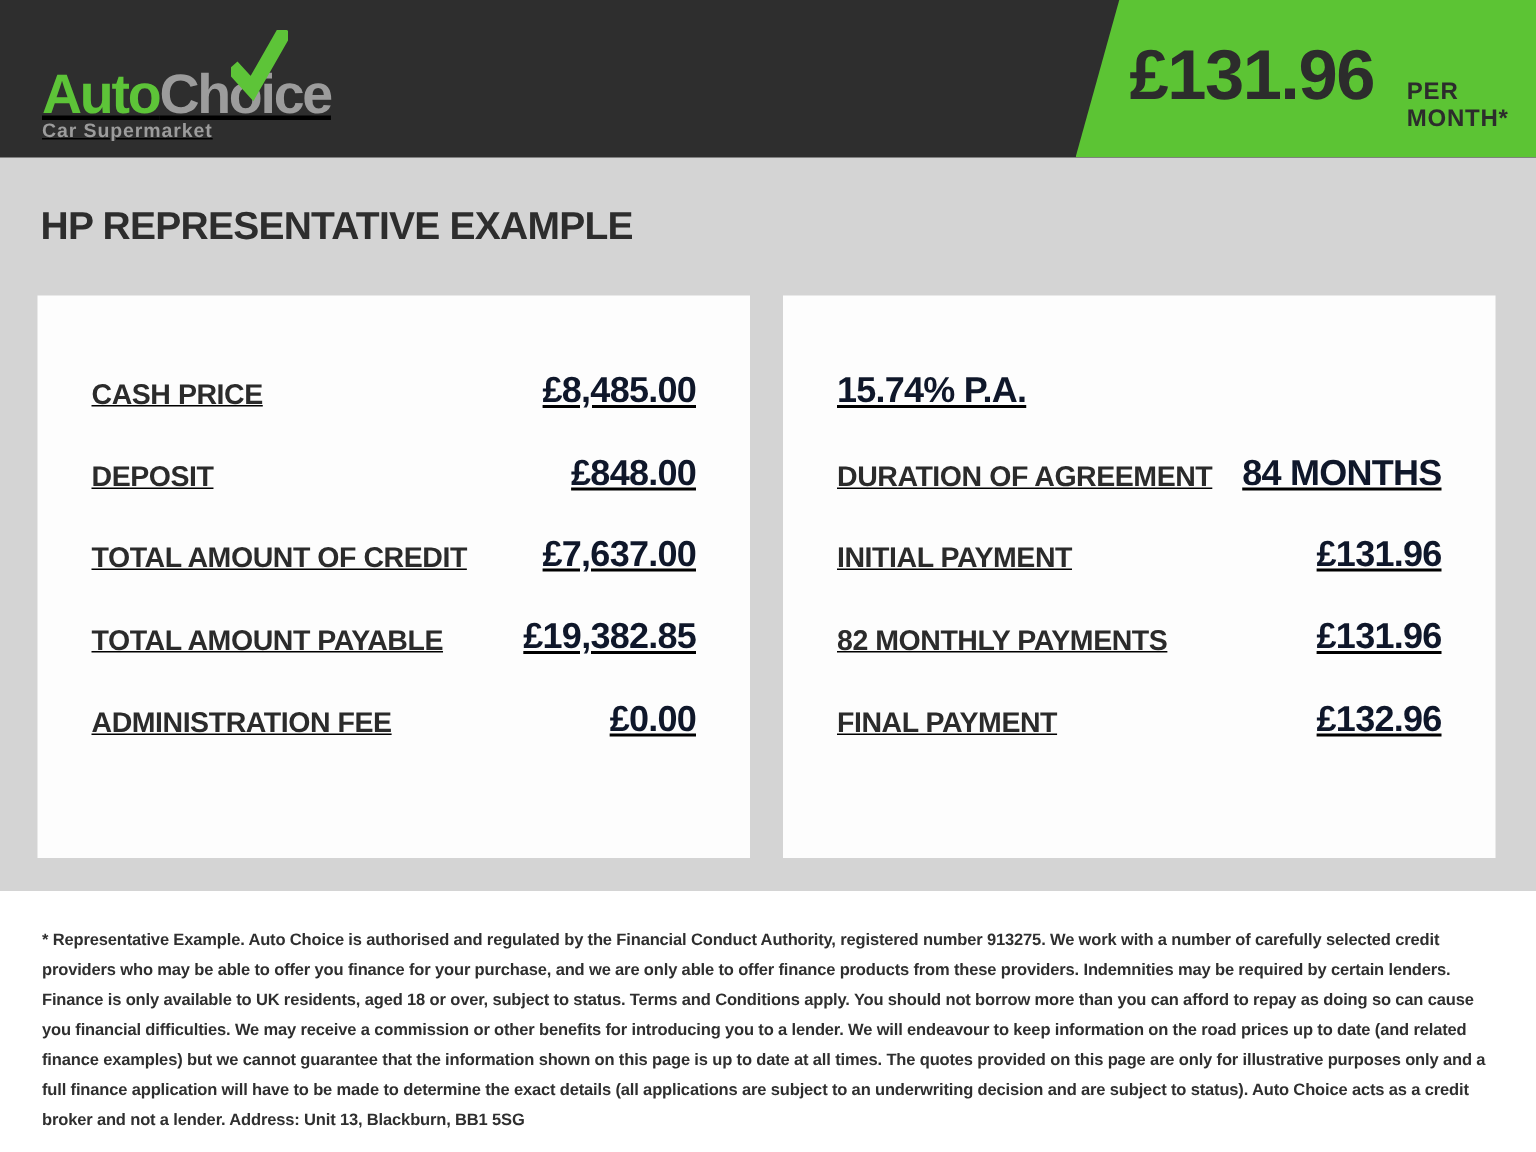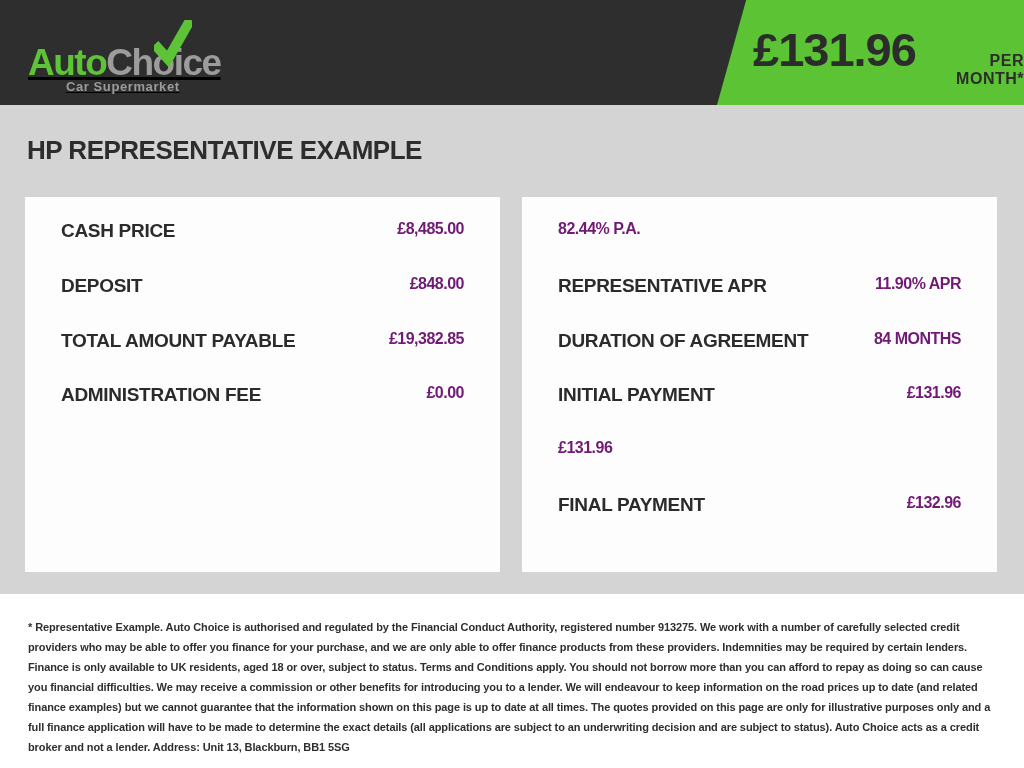--- a/index.html
+++ b/index.html
@@ -28,21 +28,21 @@
   .logo-main {
     font-size:37px;
     font-weight:bold;
     letter-spacing:-1.5px;
     line-height:38px;
     white-space:nowrap;
   }
   .logo-auto   { color:#5dc438; }
   .logo-choice { color:#9c9c9c; }
   .logo-tagline {
-    text-align:center;
+    text-align:left;
     color:#9c9c9c;
     font-size:13px;
     font-weight:bold;
     letter-spacing:0.6px;
     margin-top:-3px;
     padding-right:3px;
   }
   .logo-check {
     position:absolute;
     left:126px;
@@ -67,21 +67,20 @@
     font-size:47px;
     font-weight:bold;
     letter-spacing:-1px;
     line-height:1;
   }
   .price-suffix {
     font-size:16px;
     font-weight:bold;
     letter-spacing:0.5px;
     margin-left:22px;
-    text-align:right;
   }
 
   
   .page-title {
     margin:30px 0 16px 27px;
     font-size:26px;
     font-weight:bold;
     letter-spacing:-0.5px;
     color:#2d2d2d;
   }
@@ -94,34 +93,35 @@
   .panel {
     flex:1;
     background:#fdfdfd;
     height:375px;
     padding:23px 36px;
   }
   .finance-row {
     height:54.8px;
     display:flex;
     justify-content:space-between;
-    align-items:flex-start;
+    align-items:flex-end;
+    text-decoration:underline;
   }
   .finance-label {
     font-size:19px;
     font-weight:bold;
     letter-spacing:-0.3px;
     color:#2b2b2b;
     white-space:nowrap;
   }
   .finance-value {
-    font-size:16px;
+    font-size:24px;
     font-weight:bold;
     letter-spacing:-0.5px;
-    color:#701a75;
+    color:#0f172a;
     white-space:nowrap;
   }
 
   
   .footer {
     margin-top:22px;
     background:#ffffff;
     height:176px;
     padding:23px 28px 0 28px;
   }
@@ -161,46 +161,47 @@
   <div class="panel">
     <div class="finance-row">
       <span class="finance-label">CASH PRICE</span>
       <span class="finance-value">£8,485.00</span>
     </div>
     <div class="finance-row">
       <span class="finance-label">DEPOSIT</span>
       <span class="finance-value">£848.00</span>
     </div>
     <div class="finance-row">
+      <span class="finance-label">TOTAL AMOUNT OF CREDIT</span>
+      <span class="finance-value">£7,637.00</span>
+    </div>
+    <div class="finance-row">
       <span class="finance-label">TOTAL AMOUNT PAYABLE</span>
       <span class="finance-value">£19,382.85</span>
     </div>
     <div class="finance-row">
       <span class="finance-label">ADMINISTRATION FEE</span>
       <span class="finance-value">£0.00</span>
     </div>
   </div>
 
   <div class="panel">
     <div class="finance-row">
-      <span class="finance-value">82.44% P.A.</span>
-    </div>
-    <div class="finance-row">
-      <span class="finance-label">REPRESENTATIVE APR</span>
-      <span class="finance-value">11.90% APR</span>
+      <span class="finance-value">15.74% P.A.</span>
     </div>
     <div class="finance-row">
       <span class="finance-label">DURATION OF AGREEMENT</span>
       <span class="finance-value">84 MONTHS</span>
     </div>
     <div class="finance-row">
       <span class="finance-label">INITIAL PAYMENT</span>
       <span class="finance-value">£131.96</span>
     </div>
     <div class="finance-row">
+      <span class="finance-label">82 MONTHLY PAYMENTS</span>
       <span class="finance-value">£131.96</span>
     </div>
     <div class="finance-row">
       <span class="finance-label">FINAL PAYMENT</span>
       <span class="finance-value">£132.96</span>
     </div>
   </div>
 
 </div>
 

